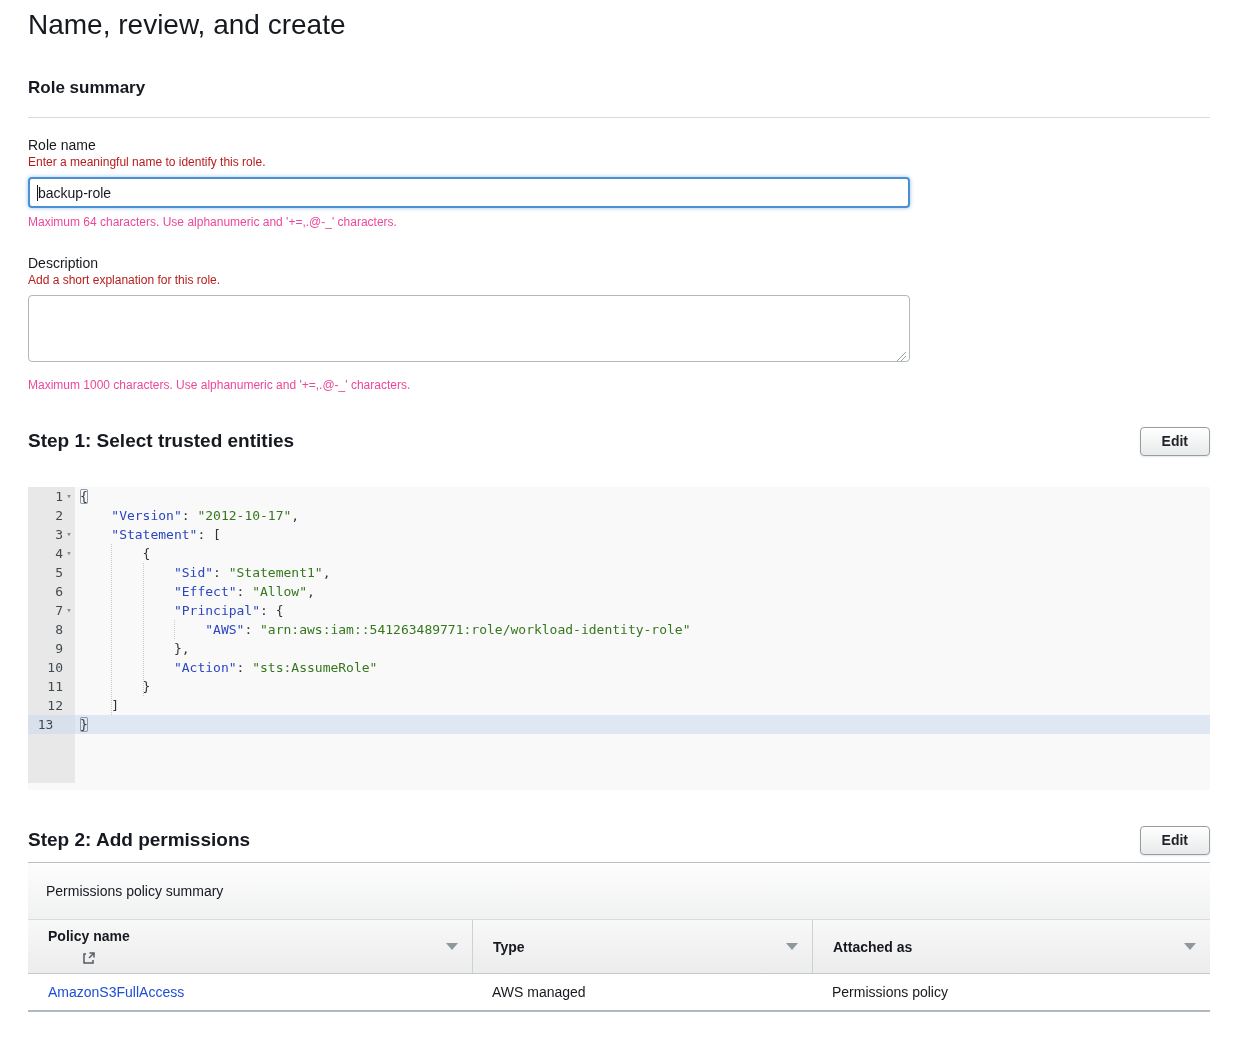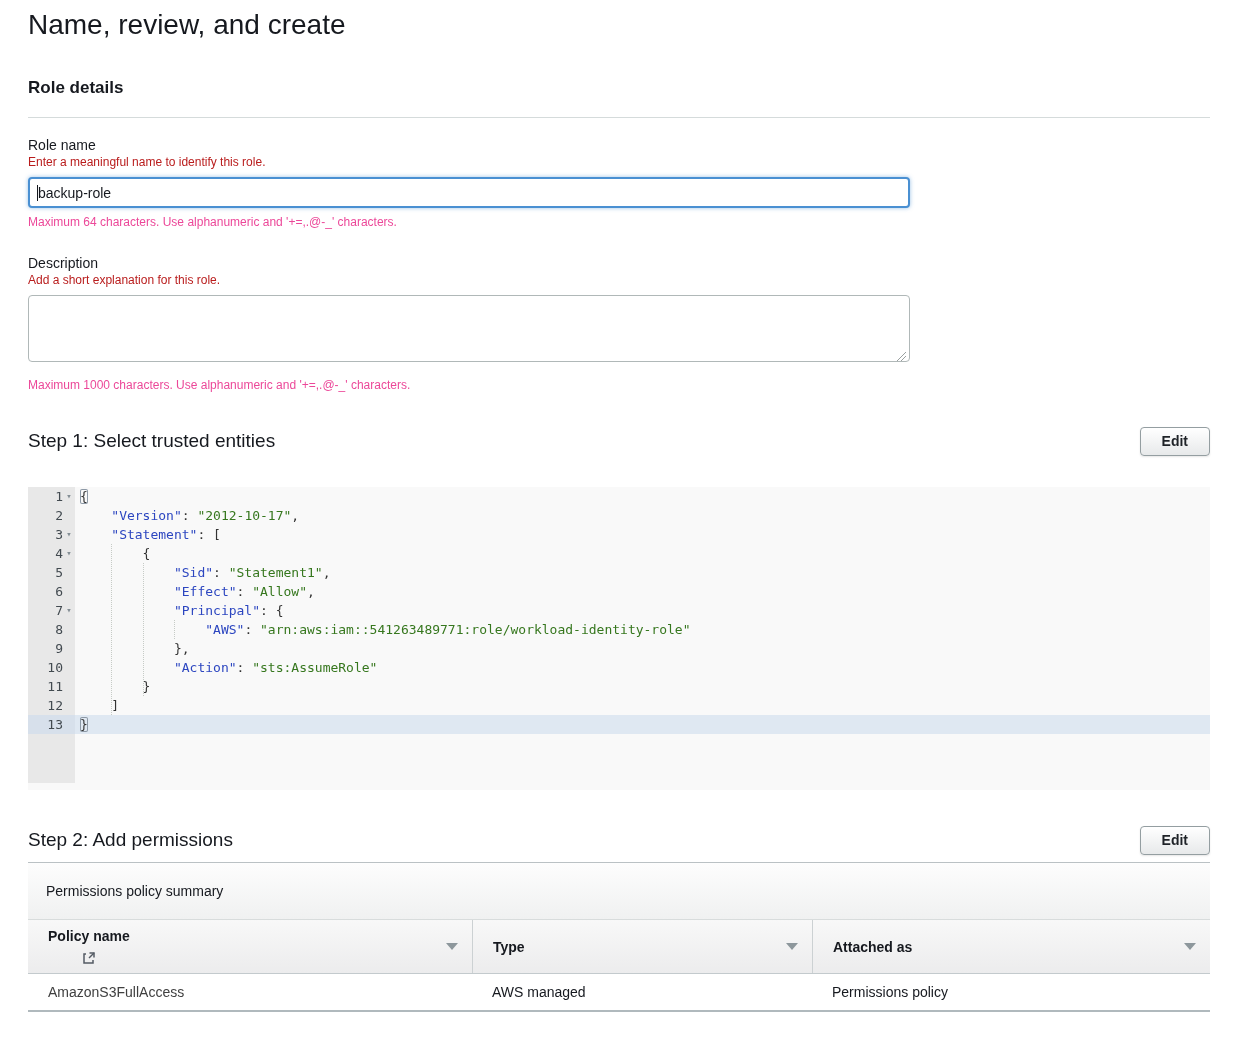--- a/index.html
+++ b/index.html
@@ -24,35 +24,35 @@
   .caret { position:absolute; left:9px; top:8px; width:1px; height:16px; background:#16191f; }
   .desc-wrap { position:relative; width:882px; }
   .desc-textarea { width:882px; height:67px; border:1px solid #b0b8b8; border-radius:4px;
     padding:6px 8px; font-size:14px; font-family:inherit; resize:none; outline:none; background:#fff; }
   .resize-handle { position:absolute; right:4px; bottom:5px; width:9px; height:9px; }
   .desc-constraint { margin-top:11px; }
 
   
   .step-row { left:28px; width:1182px; height:30px; display:flex;
     justify-content:space-between; align-items:center; }
-  .step-heading { font-size:19px; font-weight:400; color:#16191f; }
+  .step-heading { font-size:19px; font-weight:700; color:#16191f; }
   .aws-btn { font-size:14px; font-weight:700; color:#1f2328; padding:0 21px; height:29px;
     border:1px solid #949ea1; border-radius:4px; cursor:pointer;
     background:linear-gradient(#ffffff,#e7e9ea); box-shadow:0 1px 2px rgba(0,0,0,.10);
     font-family:inherit; }
 
   
   .editor { left:28px; top:487px; width:1182px; height:303px; background:#f9f9f9;
     font-family:"DejaVu Sans Mono",monospace; font-size:13px; }
   .gutter { position:absolute; left:0; top:0; width:47px; height:296px; background:#e8e8e8; }
   .gutter-line { height:19px; line-height:19px; display:flex; justify-content:flex-end;
     color:#424a50; }
   .gutter-line .ln { text-align:right; }
   .gutter-line .fold { width:12px; text-align:center; font-size:9px; color:#848e95; line-height:19px; }
-  .gutter-line.active { background:#d7e0eb; }
+  .gutter-line.active { background:#d7e0eb;justify-content:center; }
   .code-area { position:absolute; left:47px; top:0; right:0; height:100%; }
   .code-line { height:19px; line-height:19px; white-space:pre; color:#333;
     padding-left:5px; }
   .code-line.active { background:#dfe8f2; }
   .tok-k { color:#2c46c0; }
   .tok-s { color:#36771e; }
   .bracket-box { border-radius:2px; box-shadow:inset 0 0 0 1px #8d99a6; }
   .indent-guide { position:absolute; width:0; border-left:1px dotted #c6cbc6; }
   .guide-4  { left:calc(5px + 4ch);  top:57px;  height:171px; }
   .guide-8  { left:calc(5px + 8ch);  top:76px;  height:133px; }
@@ -67,28 +67,28 @@
     background:linear-gradient(#f8f8f8,#ececed); border-bottom:1px solid #c3cacd; }
   .th { display:flex; align-items:center; justify-content:space-between;
     padding:0 14px 0 20px; font-size:14px; font-weight:700; color:#16191f; }
   .th + .th { border-left:1px solid #ccd1d3; }
   .th-label { display:flex; align-items:center; gap:7px;flex-direction:column; }
   .filter-tri { width:0; height:0; border-left:6px solid transparent;
     border-right:6px solid transparent; border-top:7px solid #8d979c; cursor:pointer; }
   .trow { height:38px; display:grid; grid-template-columns:444px 340px auto;
     align-items:center; background:#fff; border-bottom:2px solid #b0b9bd; }
   .tcell { padding-left:20px; font-size:14px; color:#16191f; }
-  .link { color:#404040; text-decoration:none; cursor:pointer; }
+  .link { color:#1d4ed8; text-decoration:none; cursor:pointer; }
 </style>
 </head>
 <body>
 
 <h1 class="abs page-title">Name, review, and create</h1>
 
-<h2 class="abs section-title">Role details</h2>
+<h2 class="abs section-title">Role summary</h2>
 <div class="abs divider"></div>
 
 <div class="abs field-group" style="top:136px">
   <div class="field-label">Role name</div>
   <div class="field-help">Enter a meaningful name to identify this role.</div>
   <div class="input-wrap">
     <input class="role-input" type="text" value="backup-role" style="">
     <div class="caret"></div>
   </div>
   <div class="field-constraint">Maximum 64 characters. Use alphanumeric and '+=,.@-_' characters.</div>

